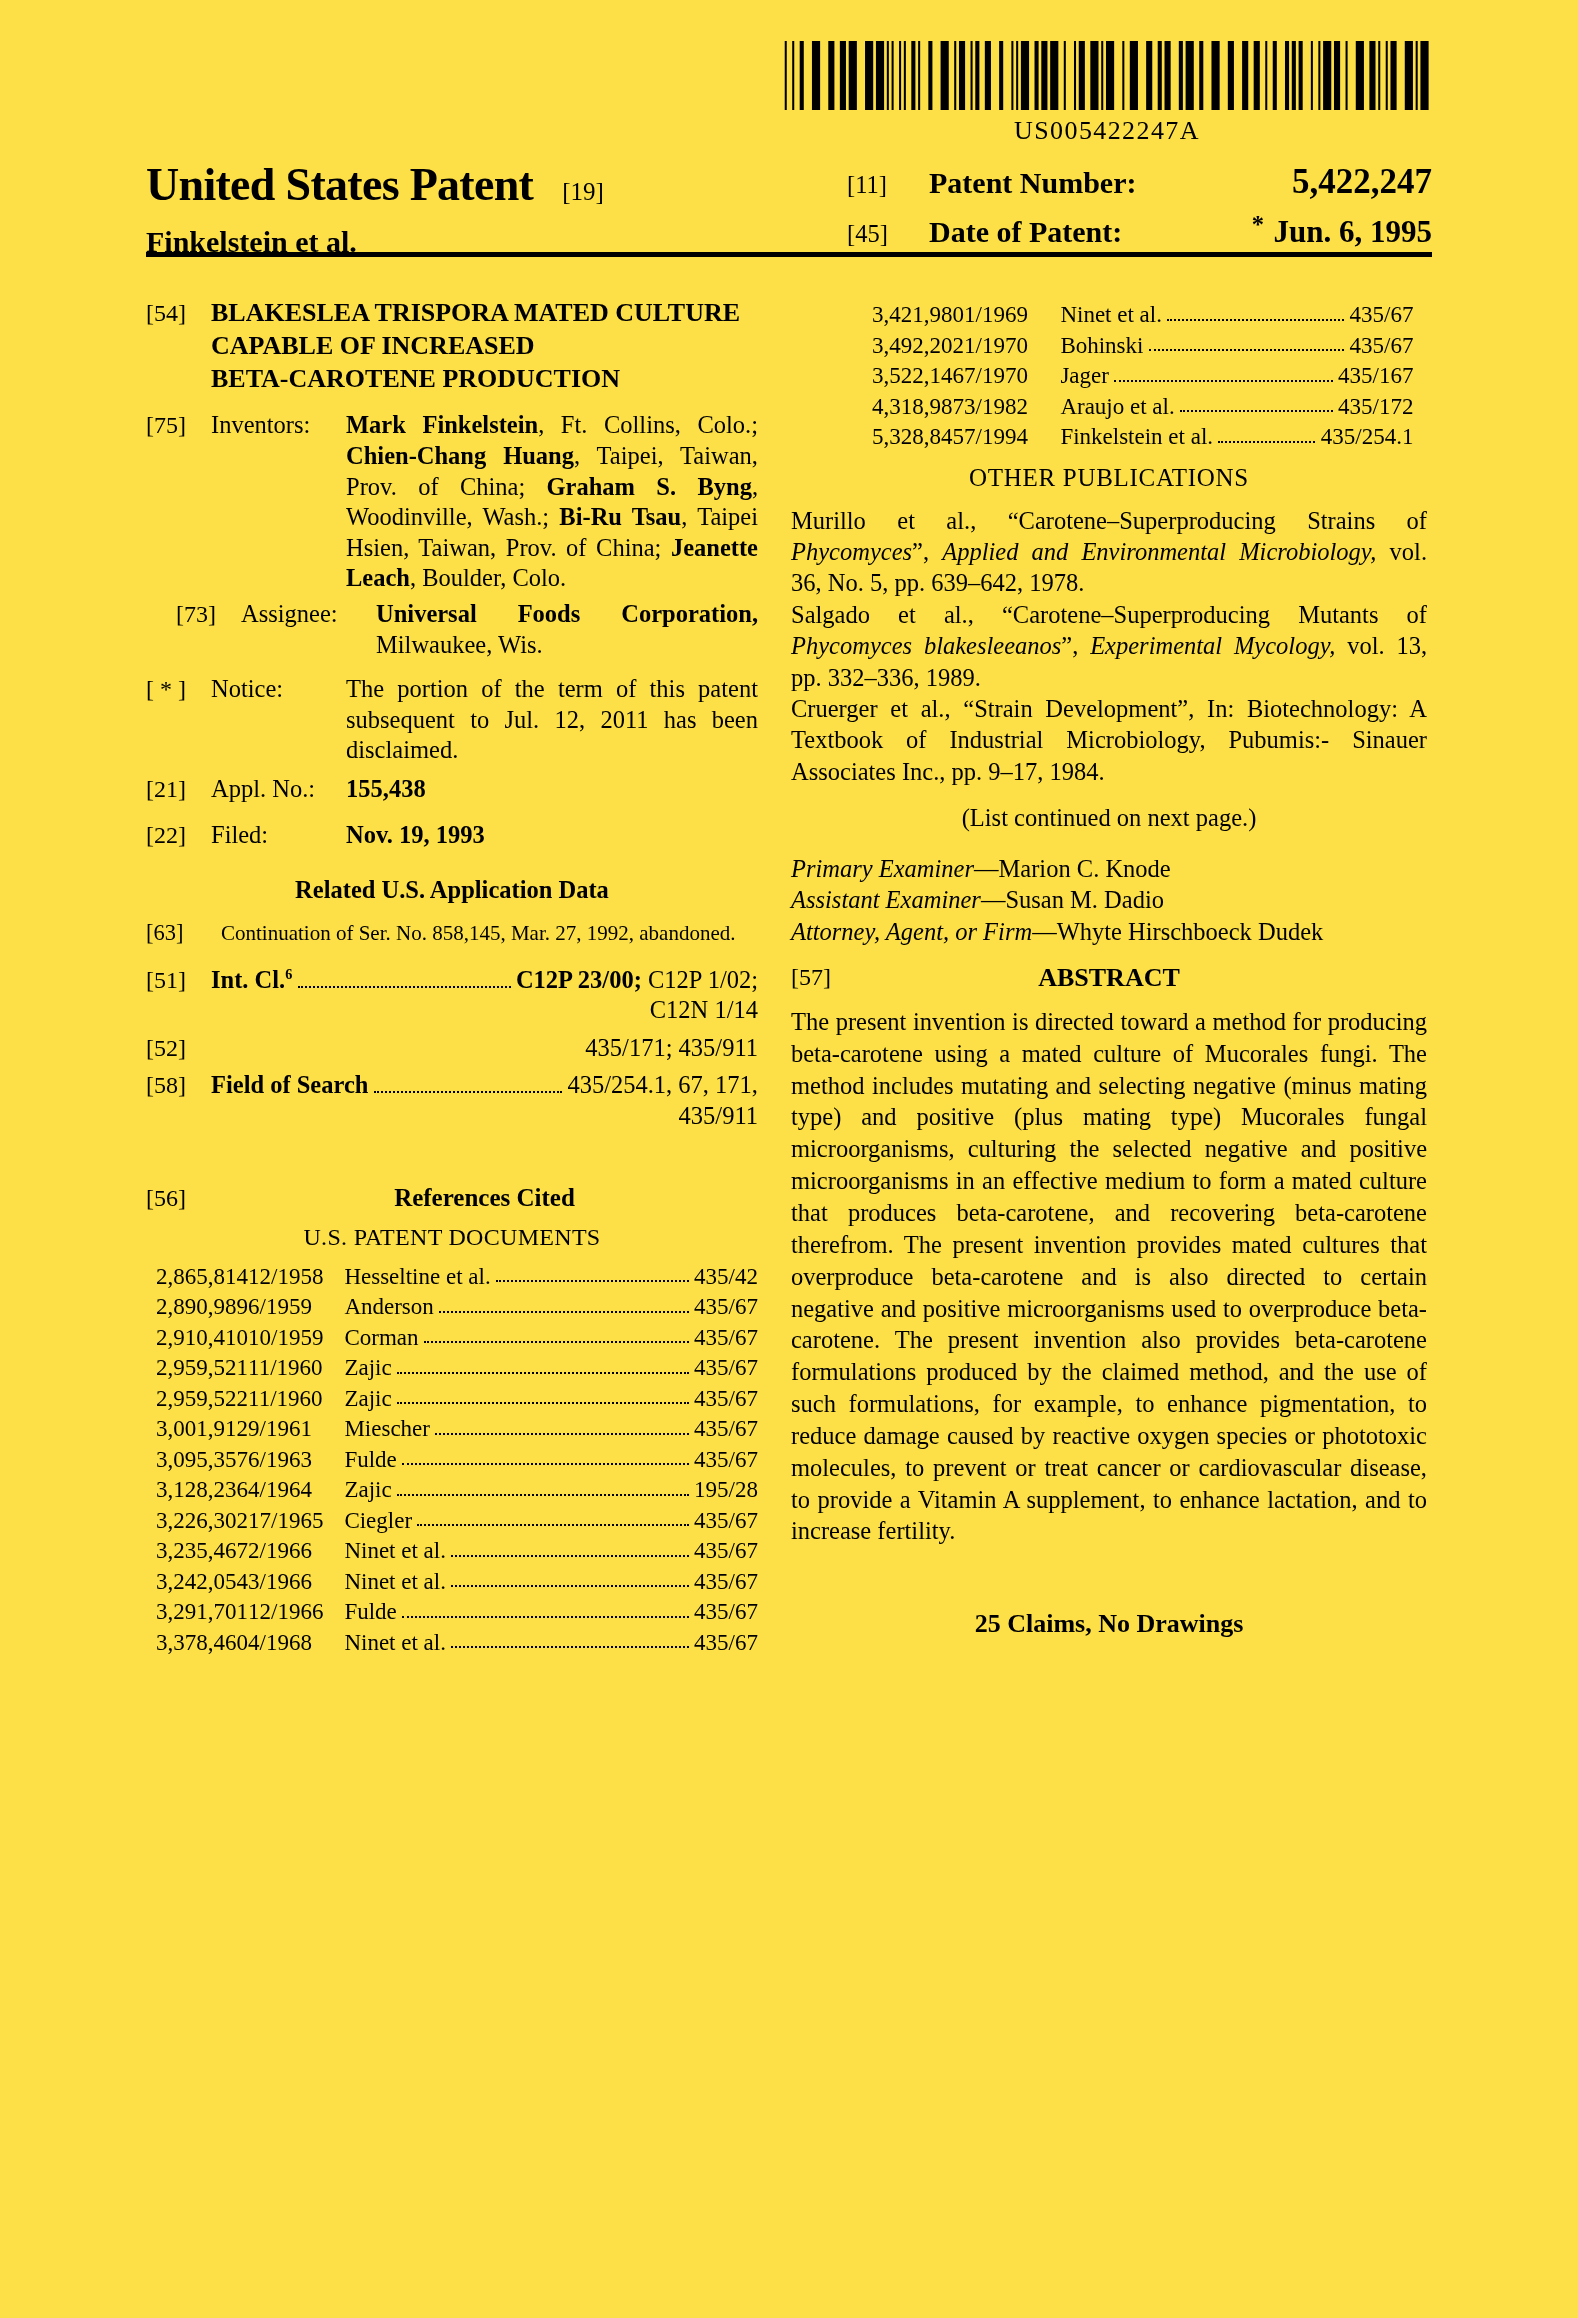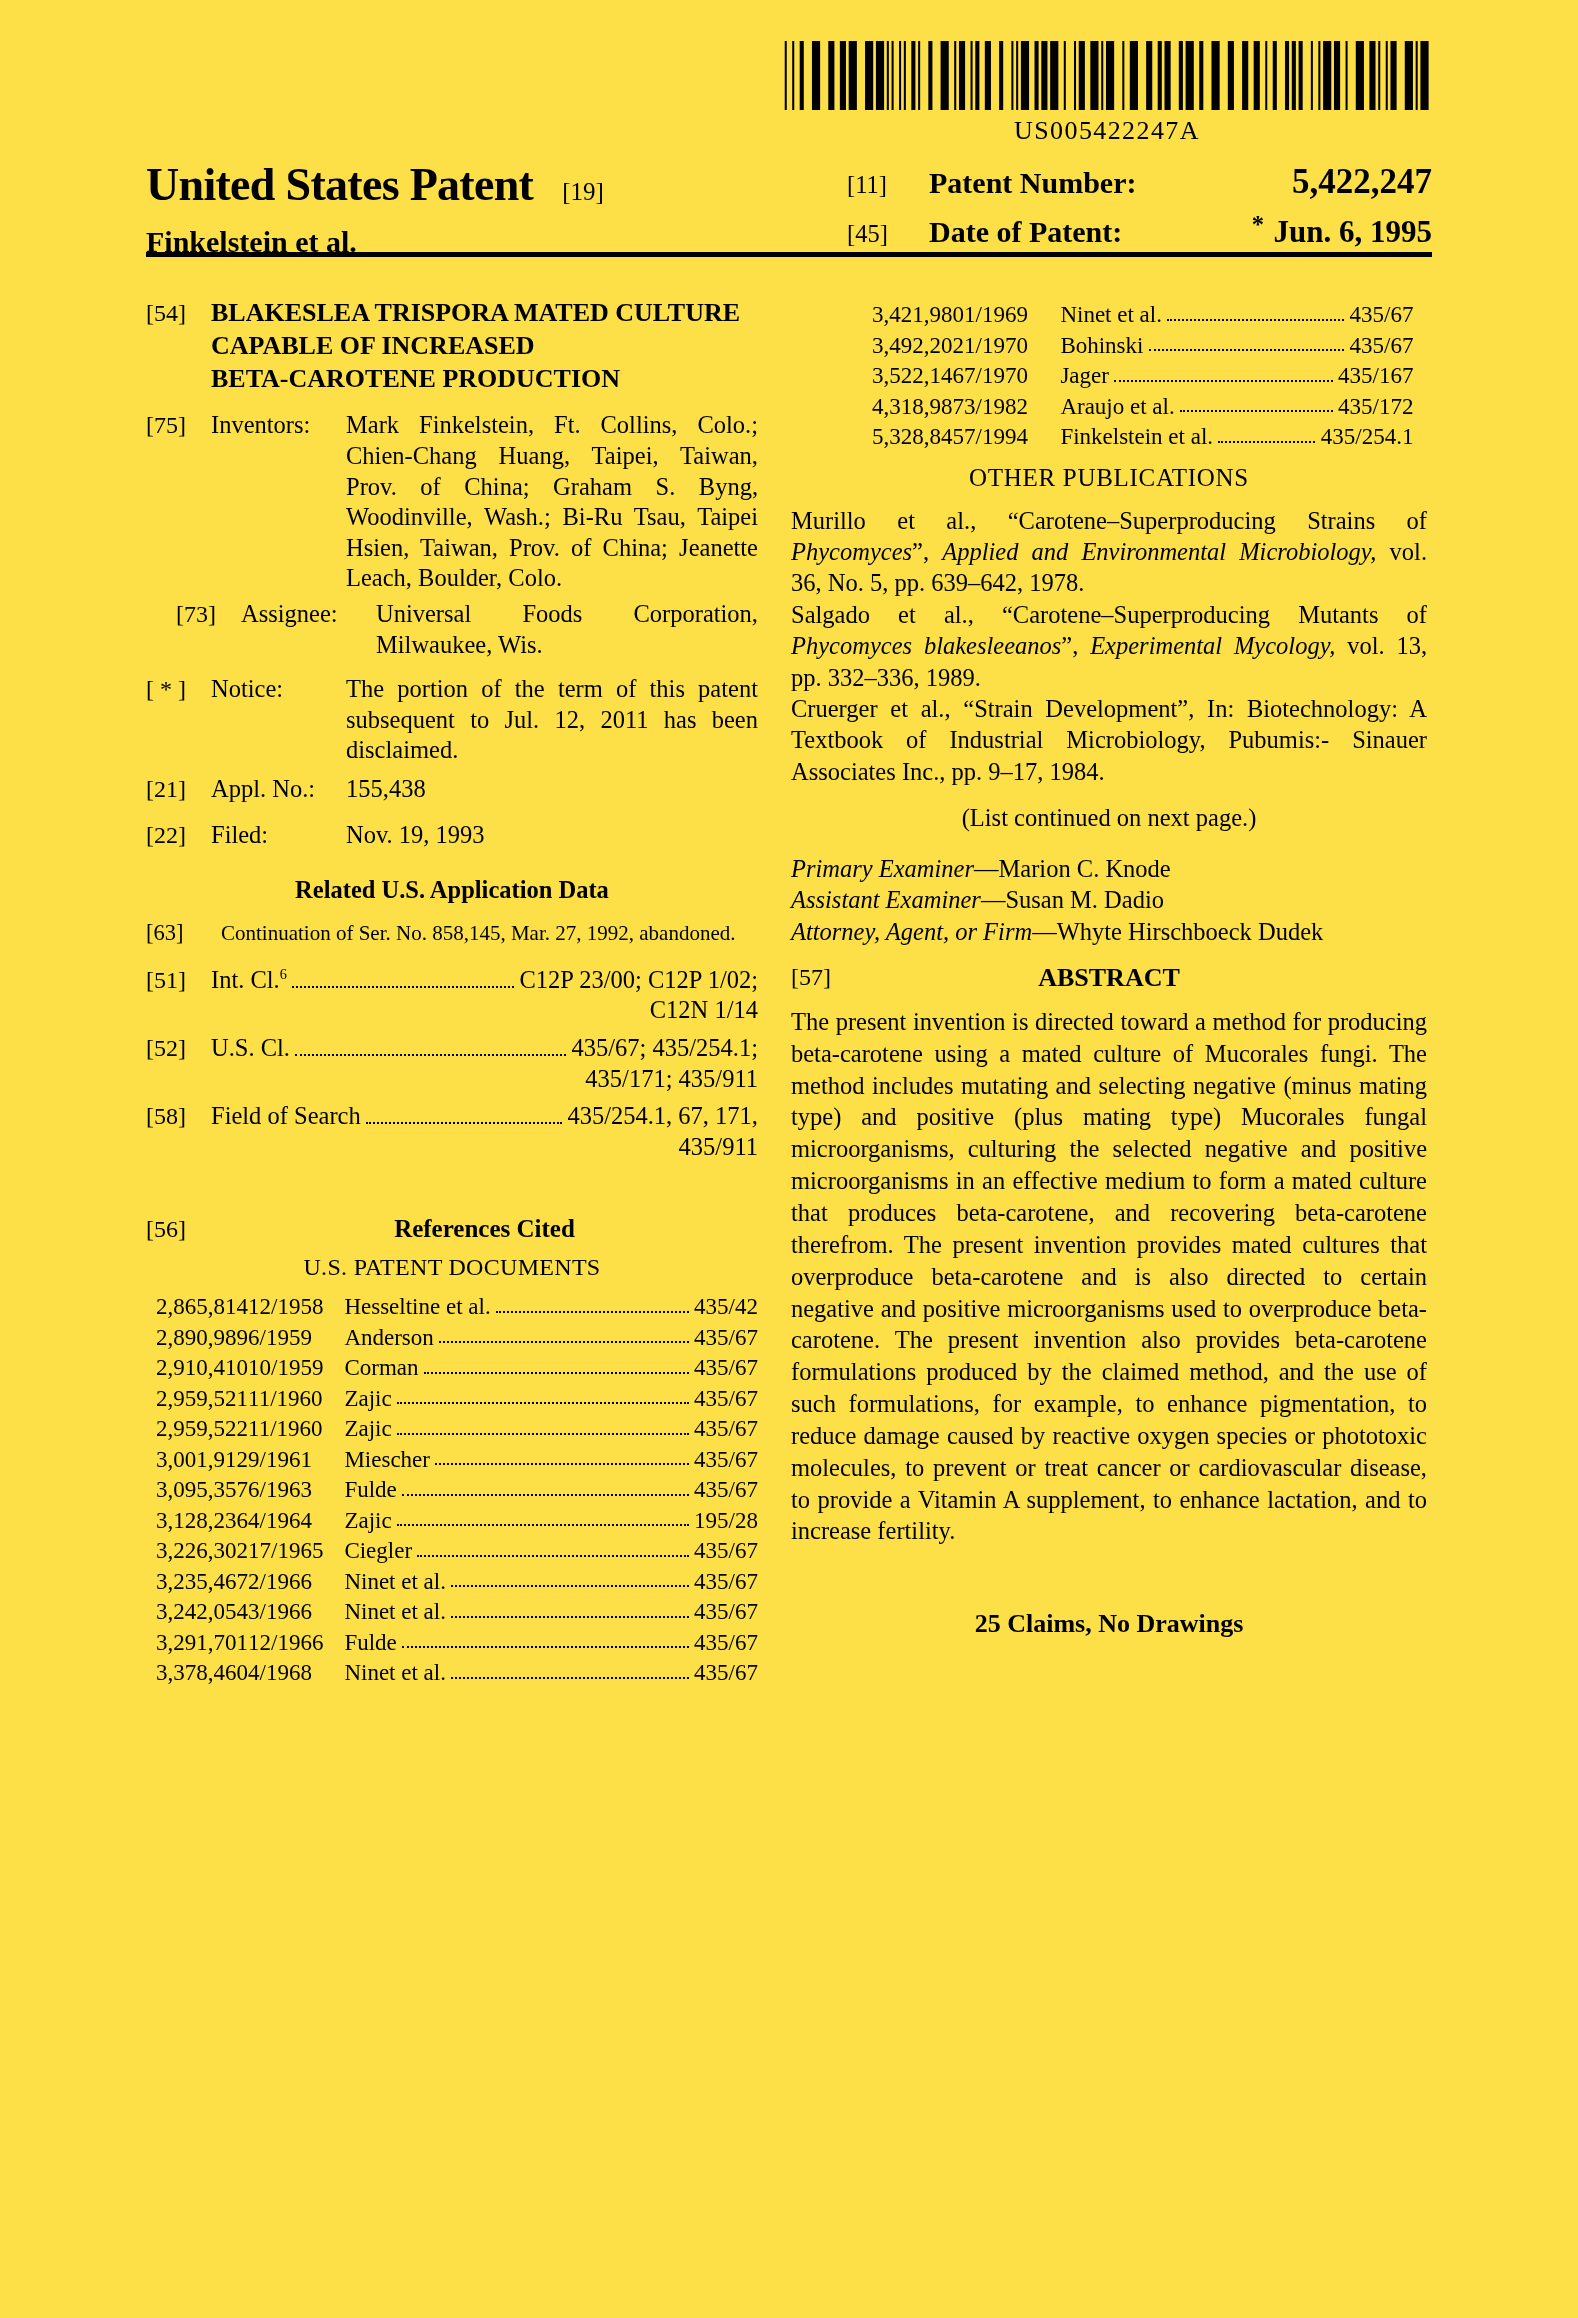--- a/index.html
+++ b/index.html
@@ -1,18 +1,18 @@
 <!DOCTYPE html>
 <html style="font-size:11px"><head>
 <meta charset="utf-8">
 <style>
   html,body{margin:0;padding:0;background:#e8e8e8;}
   .page{position:relative;width:1578px;height:2319px;background:#fde047;color:#000;
         font-family:"Liberation Serif",serif;overflow:hidden;}
-  .b{font-weight:normal;}
+  .b{font-weight:bold;}
   .i{font-style:italic;}
   sup{font-size:58%;line-height:0;}
 
   
   .barcode{position:absolute;left:782px;top:41px;width:650px;height:69px;}
   .barcode rect{fill:#000;}
   .barcode-num{position:absolute;left:782px;top:116px;width:650px;text-align:center;
                font-size:26px;letter-spacing:1.4px;}
   .us-title{position:absolute;left:146px;top:158px;font-size:46px;font-weight:bold;
             letter-spacing:-0.7px;white-space:nowrap;}
@@ -229,25 +229,20 @@
           <span class="leader"></span>
           <span class="cv"><span class="b">C12P 23/00;</span><span> C12P 1/02;</span></span>
         </div>
         <div class="cline2">C12N 1/14</div>
       </div>
     </div>
 
     <div class="citem">
       <span class="bracket">[52]</span>
       <div class="cbody">
-        <div class="cline">
-          <span class="cl"><span class="b">U.S. Cl.</span></span>
-          <span class="leader"></span>
-          <span class="cv"><span class="b">435/67;</span><span> 435/254.1;</span></span>
-        </div>
         <div class="cline2">435/171; 435/911</div>
       </div>
     </div>
 
     <div class="citem">
       <span class="bracket">[58]</span>
       <div class="cbody">
         <div class="cline">
           <span class="cl"><span class="b">Field of Search</span></span>
           <span class="leader"></span>

